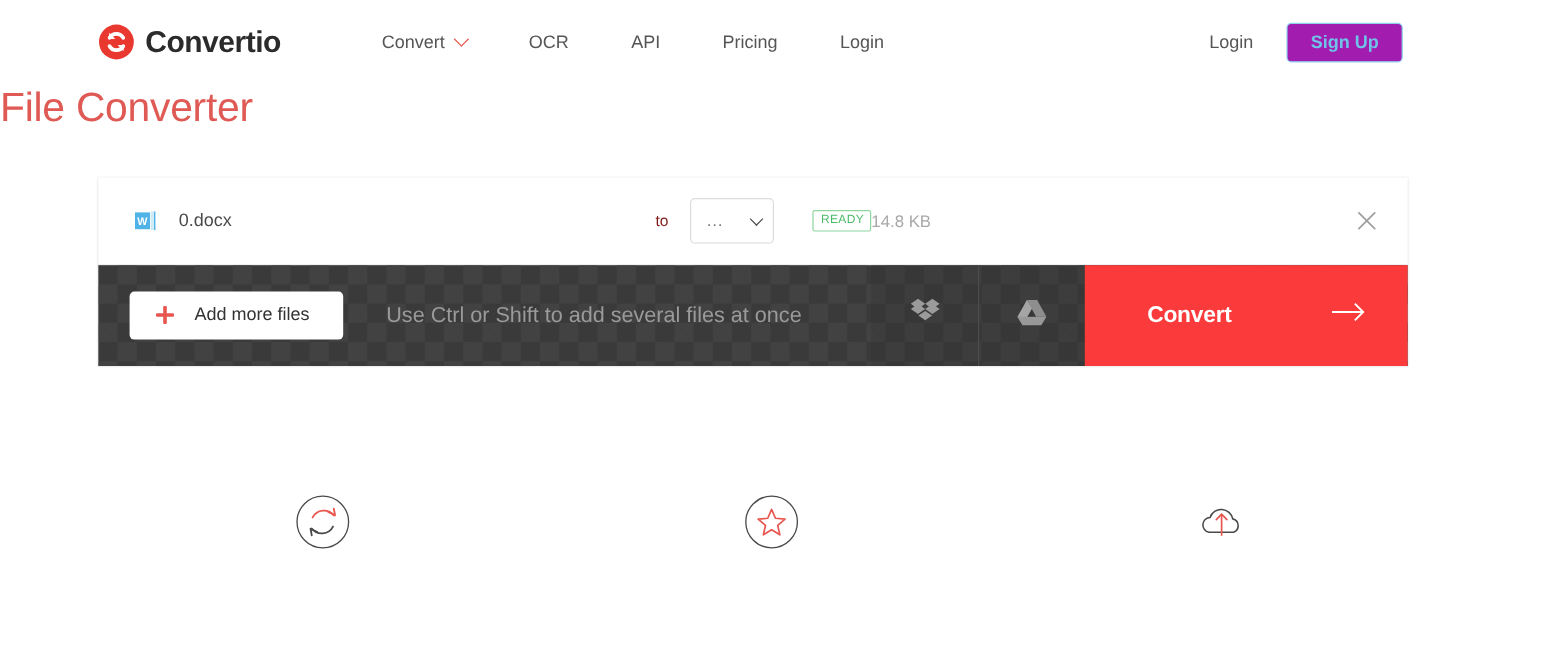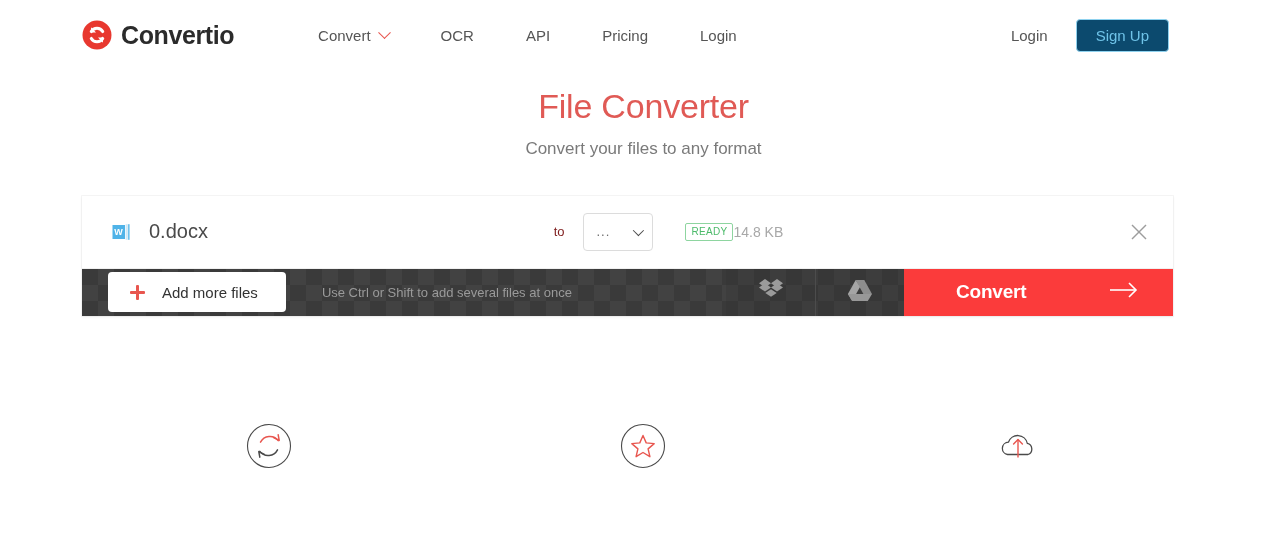--- a/index.html
+++ b/index.html
@@ -68,27 +68,28 @@
     font-size: 15px;
     color: #555555;
     cursor: pointer;
   }
   .signup-btn {
     font-size: 15px;
     color: #6fc3e8;
     border: 1px solid #8fd2ef;
     border-radius: 4px;
     padding: 8px 19px;
-    background: #0c4a6e;
+    background: #a21caf;
     cursor: pointer;
     line-height: 1;
+    font-weight: bold;
   }
 
   
-  .hero { text-align: center; margin-top: 16px; }
+  .hero { margin-top: 0px; }
   .hero h1 {
     font-size: 34px;
     font-weight: normal;
     color: #e05a55;
     letter-spacing: -0.2px;
     line-height: 1.2;
   }
   .hero p {
     font-size: 17px;
     color: #7a7a7a;
@@ -105,21 +106,21 @@
 
   .file-row {
     display: flex;
     align-items: center;
     height: 73px;
     padding: 0 24px 0 30px;
     border-bottom: 1px solid #f0f0f0;
   }
   .docx-icon { width: 18px; height: 18px; display:block; }
   .file-name {
-    font-size: 20px;
+    font-size: 15px;
     color: #4a4a4a;
     margin-left: 19px;
   }
   .to-label {
     font-size: 13px;
     color: #7f1d1d;
     margin-left: auto;
   }
   .fmt-select {
     margin-left: 18px;
@@ -174,21 +175,21 @@
     width: 8px; height: 8px;
     border-right: 1.5px solid #9b9b9b;
     border-bottom: 1.5px solid #9b9b9b;
     transform: rotate(45deg) translateY(-2px);
   }
 
   
   .action-bar {
     display: flex;
     align-items: stretch;
-    height: 47px;
+    height: 84px;
     background-color: #3a3a3a;
     background-image:
       linear-gradient(45deg, #424242 25%, transparent 25%, transparent 75%, #424242 75%),
       linear-gradient(45deg, #424242 25%, transparent 25%, transparent 75%, #424242 75%);
     background-size: 32px 32px;
     background-position: 0 0, 16px 16px;
   }
   .add-zone {
     flex: 1 1 auto;
     display: flex;
@@ -215,21 +216,21 @@
   .plus::before, .plus::after {
     content: "";
     position: absolute;
     background: #e8564f;
     border-radius: 1px;
   }
   .plus::before { left: 0; top: 6px; width: 15px; height: 3px; }
   .plus::after { top: 0; left: 6px; height: 15px; width: 3px; }
   .add-btn-label { font-size: 15px; color: #333333; white-space: nowrap; }
   .hint {
-    font-size: 13px;
+    font-size: 18px;
     color: #9a9a9a;
     margin-left: 36px;
     white-space: nowrap;
   }
 
   .cloud-btn {
     flex: 0 0 89px;
     display: flex;
     align-items: center;
     justify-content: center;
@@ -306,21 +307,20 @@
   </nav>
 
   <div class="header-right">
     <span class="login-link">Login</span>
     <button class="signup-btn">Sign Up</button>
   </div>
 </div>
 
 <div class="hero">
   <h1>File Converter</h1>
-  <p>Convert your files to any format</p>
 </div>
 
 <div class="panel">
 
   <div class="file-row">
     <span>
       <svg class="docx-icon" viewBox="0 0 18 18">
         <rect x="0.5" y="2" width="12.5" height="14" fill="#4fb3e8"></rect>
         <rect x="13.6" y="1.2" width="2.2" height="15.6" fill="#cfe9f7"></rect>
         <rect x="16.2" y="1.2" width="1.3" height="15.6" fill="#4fb3e8"></rect>

